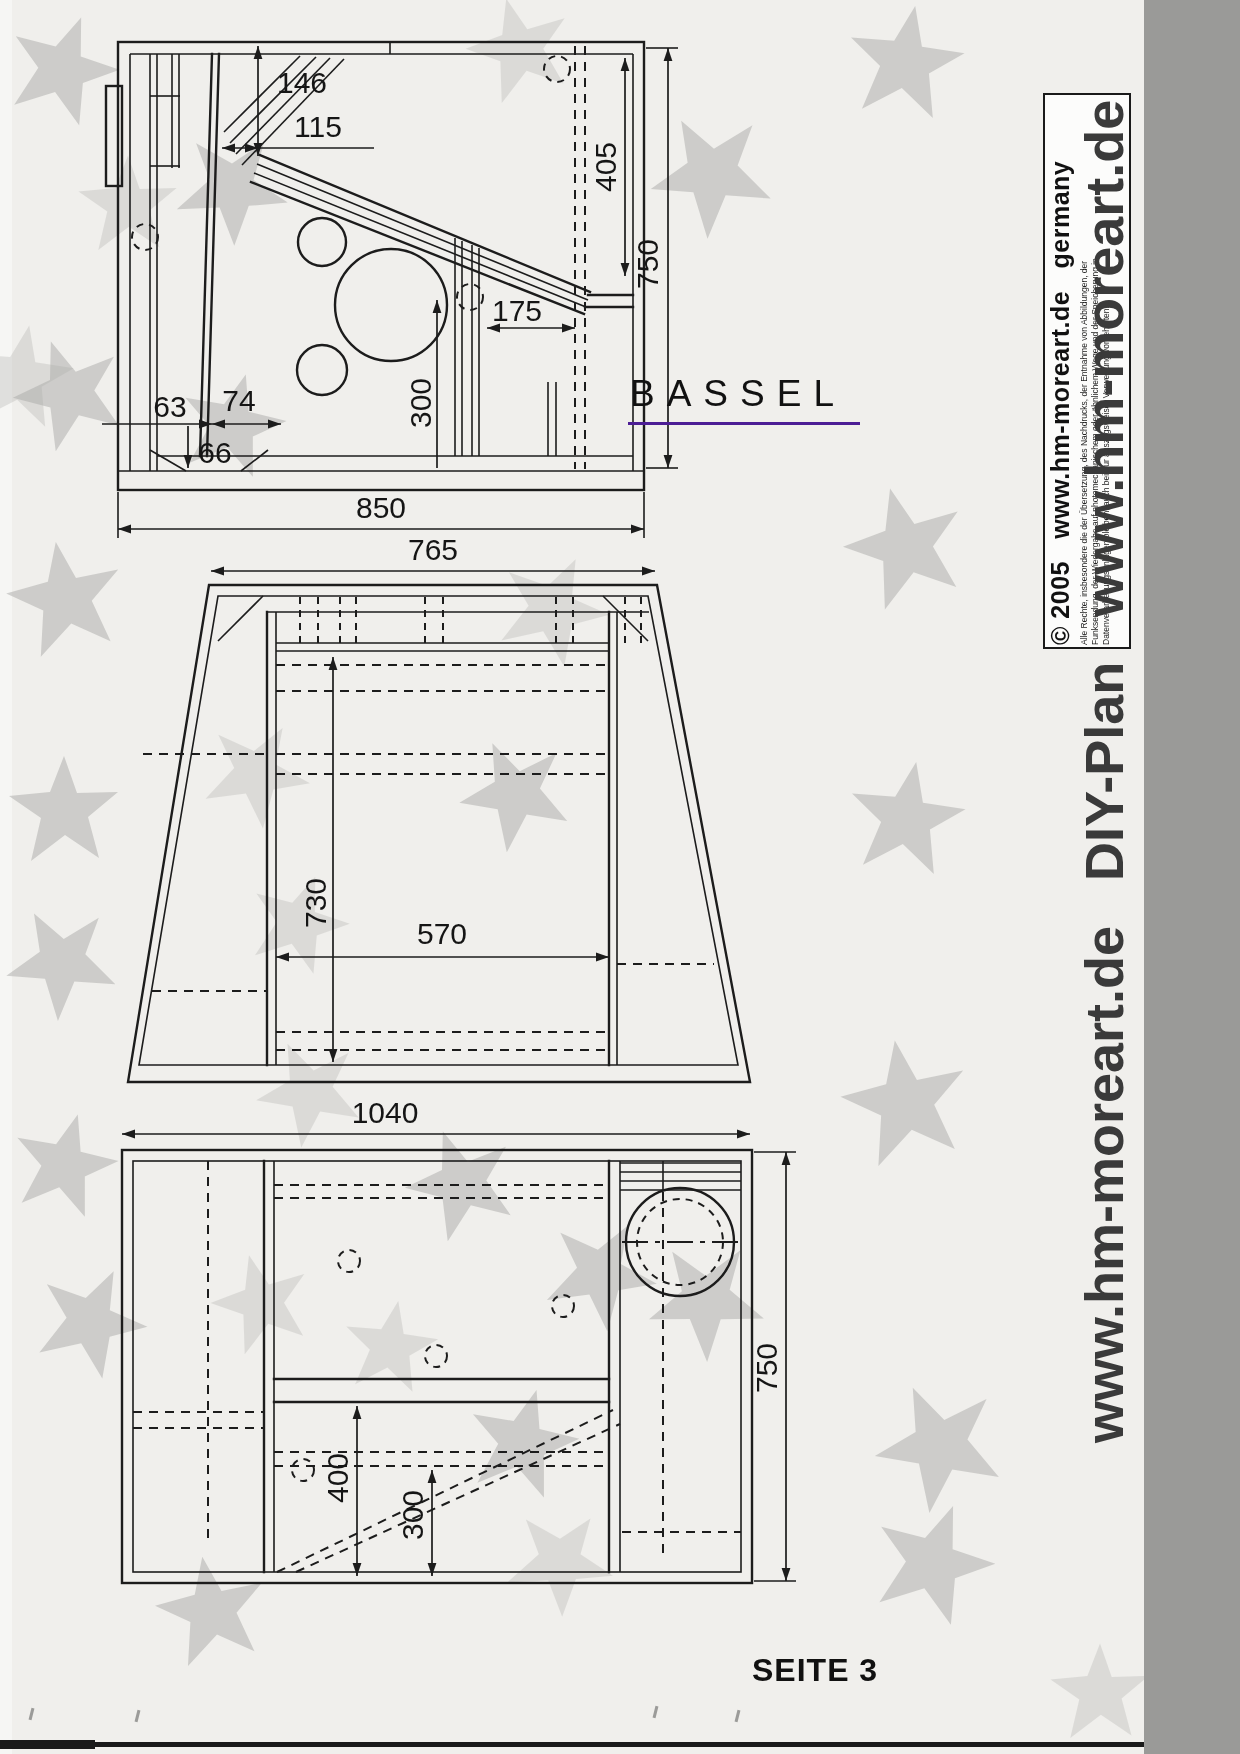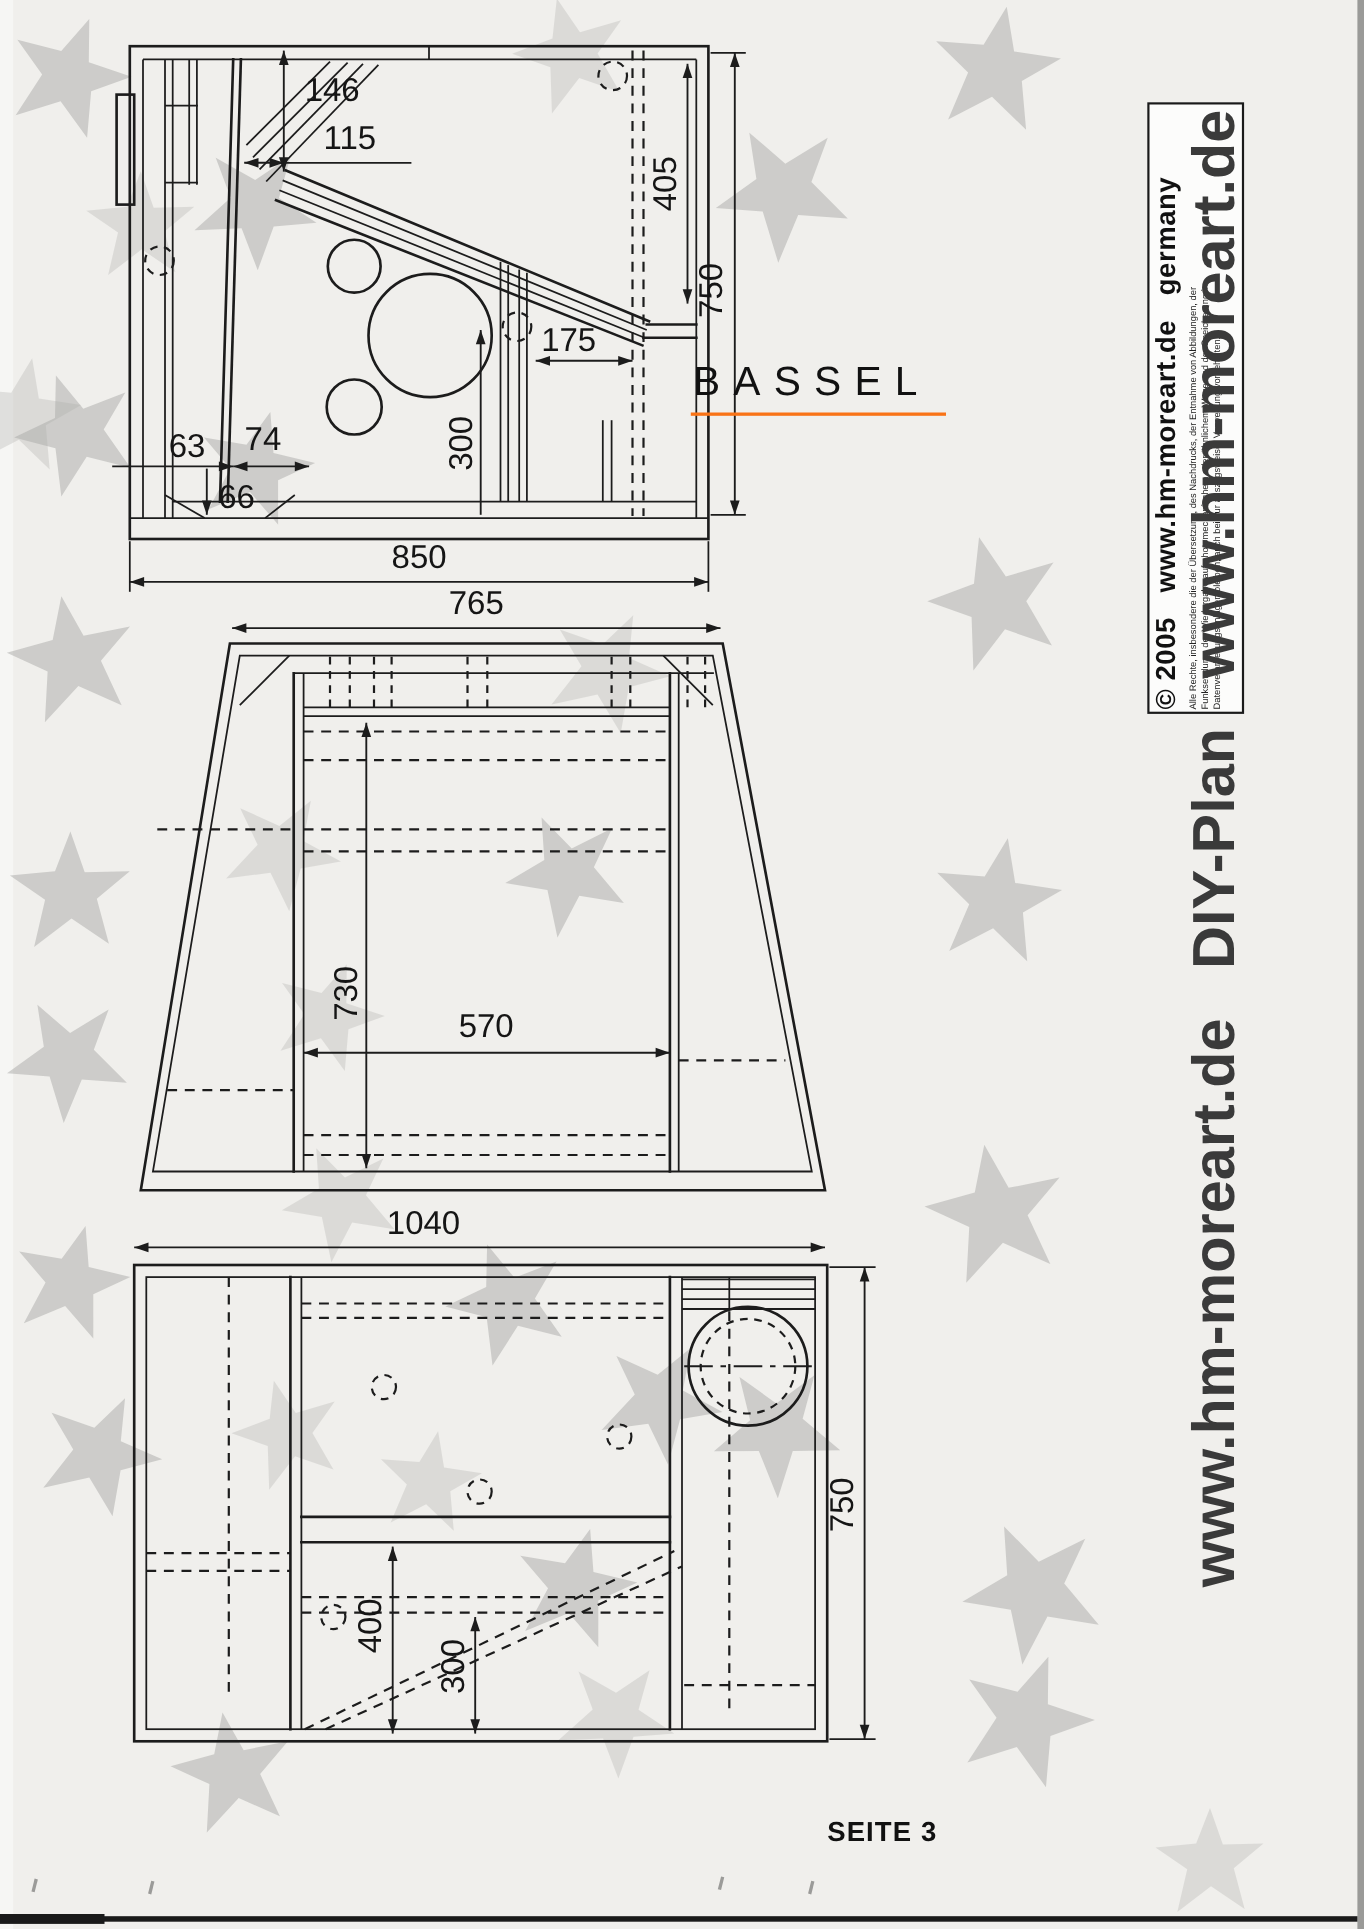--- a/index.html
+++ b/index.html
@@ -1,39 +1,39 @@
 <!DOCTYPE html>
 <html><head>
 <meta charset="utf-8">
 <style>
   html,body{margin:0;padding:0;background:#9a9a98;}
   #page{
-    position:relative;width:1234px;height:1754px;overflow:hidden;
+    position:relative;width:1144px;height:1754px;overflow:hidden;
     background:#f0efec;
     font-family:"Liberation Sans",sans-serif;
   }
   .abs{position:absolute;}
   svg.layer{position:absolute;left:0;top:0;}
   
   .ln{stroke:#1c1c1c;stroke-width:2.4;fill:none;stroke-linecap:square;}
   .lt{stroke:#1c1c1c;stroke-width:1.6;fill:none;}
   .dsh{stroke:#1c1c1c;stroke-width:2;fill:none;stroke-dasharray:9 7;}
   .dsh2{stroke:#1c1c1c;stroke-width:2;fill:none;stroke-dasharray:7 6;}
   .dd{stroke:#1c1c1c;stroke-width:1.8;fill:none;stroke-dasharray:26 7 5 7;}
   .dim{stroke:#1c1c1c;stroke-width:1.7;fill:none;}
   .dtx{font:30px "Liberation Sans",sans-serif;fill:#151515;text-anchor:middle;dominant-baseline:central;}
   .star1{fill:#a9a9a7;opacity:.50;}
   .star2{fill:#b4b4b2;opacity:.35;}
   
   #title{
     font-size:37px;letter-spacing:12px;color:#111;
-    border-bottom:3px solid #f97316;padding:0 14px 7px 2px;display:inline-block;
+    border-bottom:3px solid #4c1d95;padding:0 14px 7px 2px;display:inline-block;margin-top:47px;
   }
   #materials div{font-size:26px;font-weight:bold;color:#111;line-height:1.32;}
-  #seite{font-size:25px;font-weight:bold;color:#111;letter-spacing:1px;}
+  #seite{font-size:32px;font-weight:bold;color:#111;letter-spacing:1px;}
   #wmtext{
     width:1340px;height:66px;line-height:66px;text-align:center;
     transform:rotate(-90deg);transform-origin:50% 50%;
     font-size:54px;font-weight:bold;color:#3a3a3a;white-space:nowrap;
   }
   #wmtext span{margin:0 15px;}
   #copybox{
     width:88px;height:556px;background:#fcfcfb;border:2.5px solid #1a1a1a;
     box-sizing:border-box;
   }

